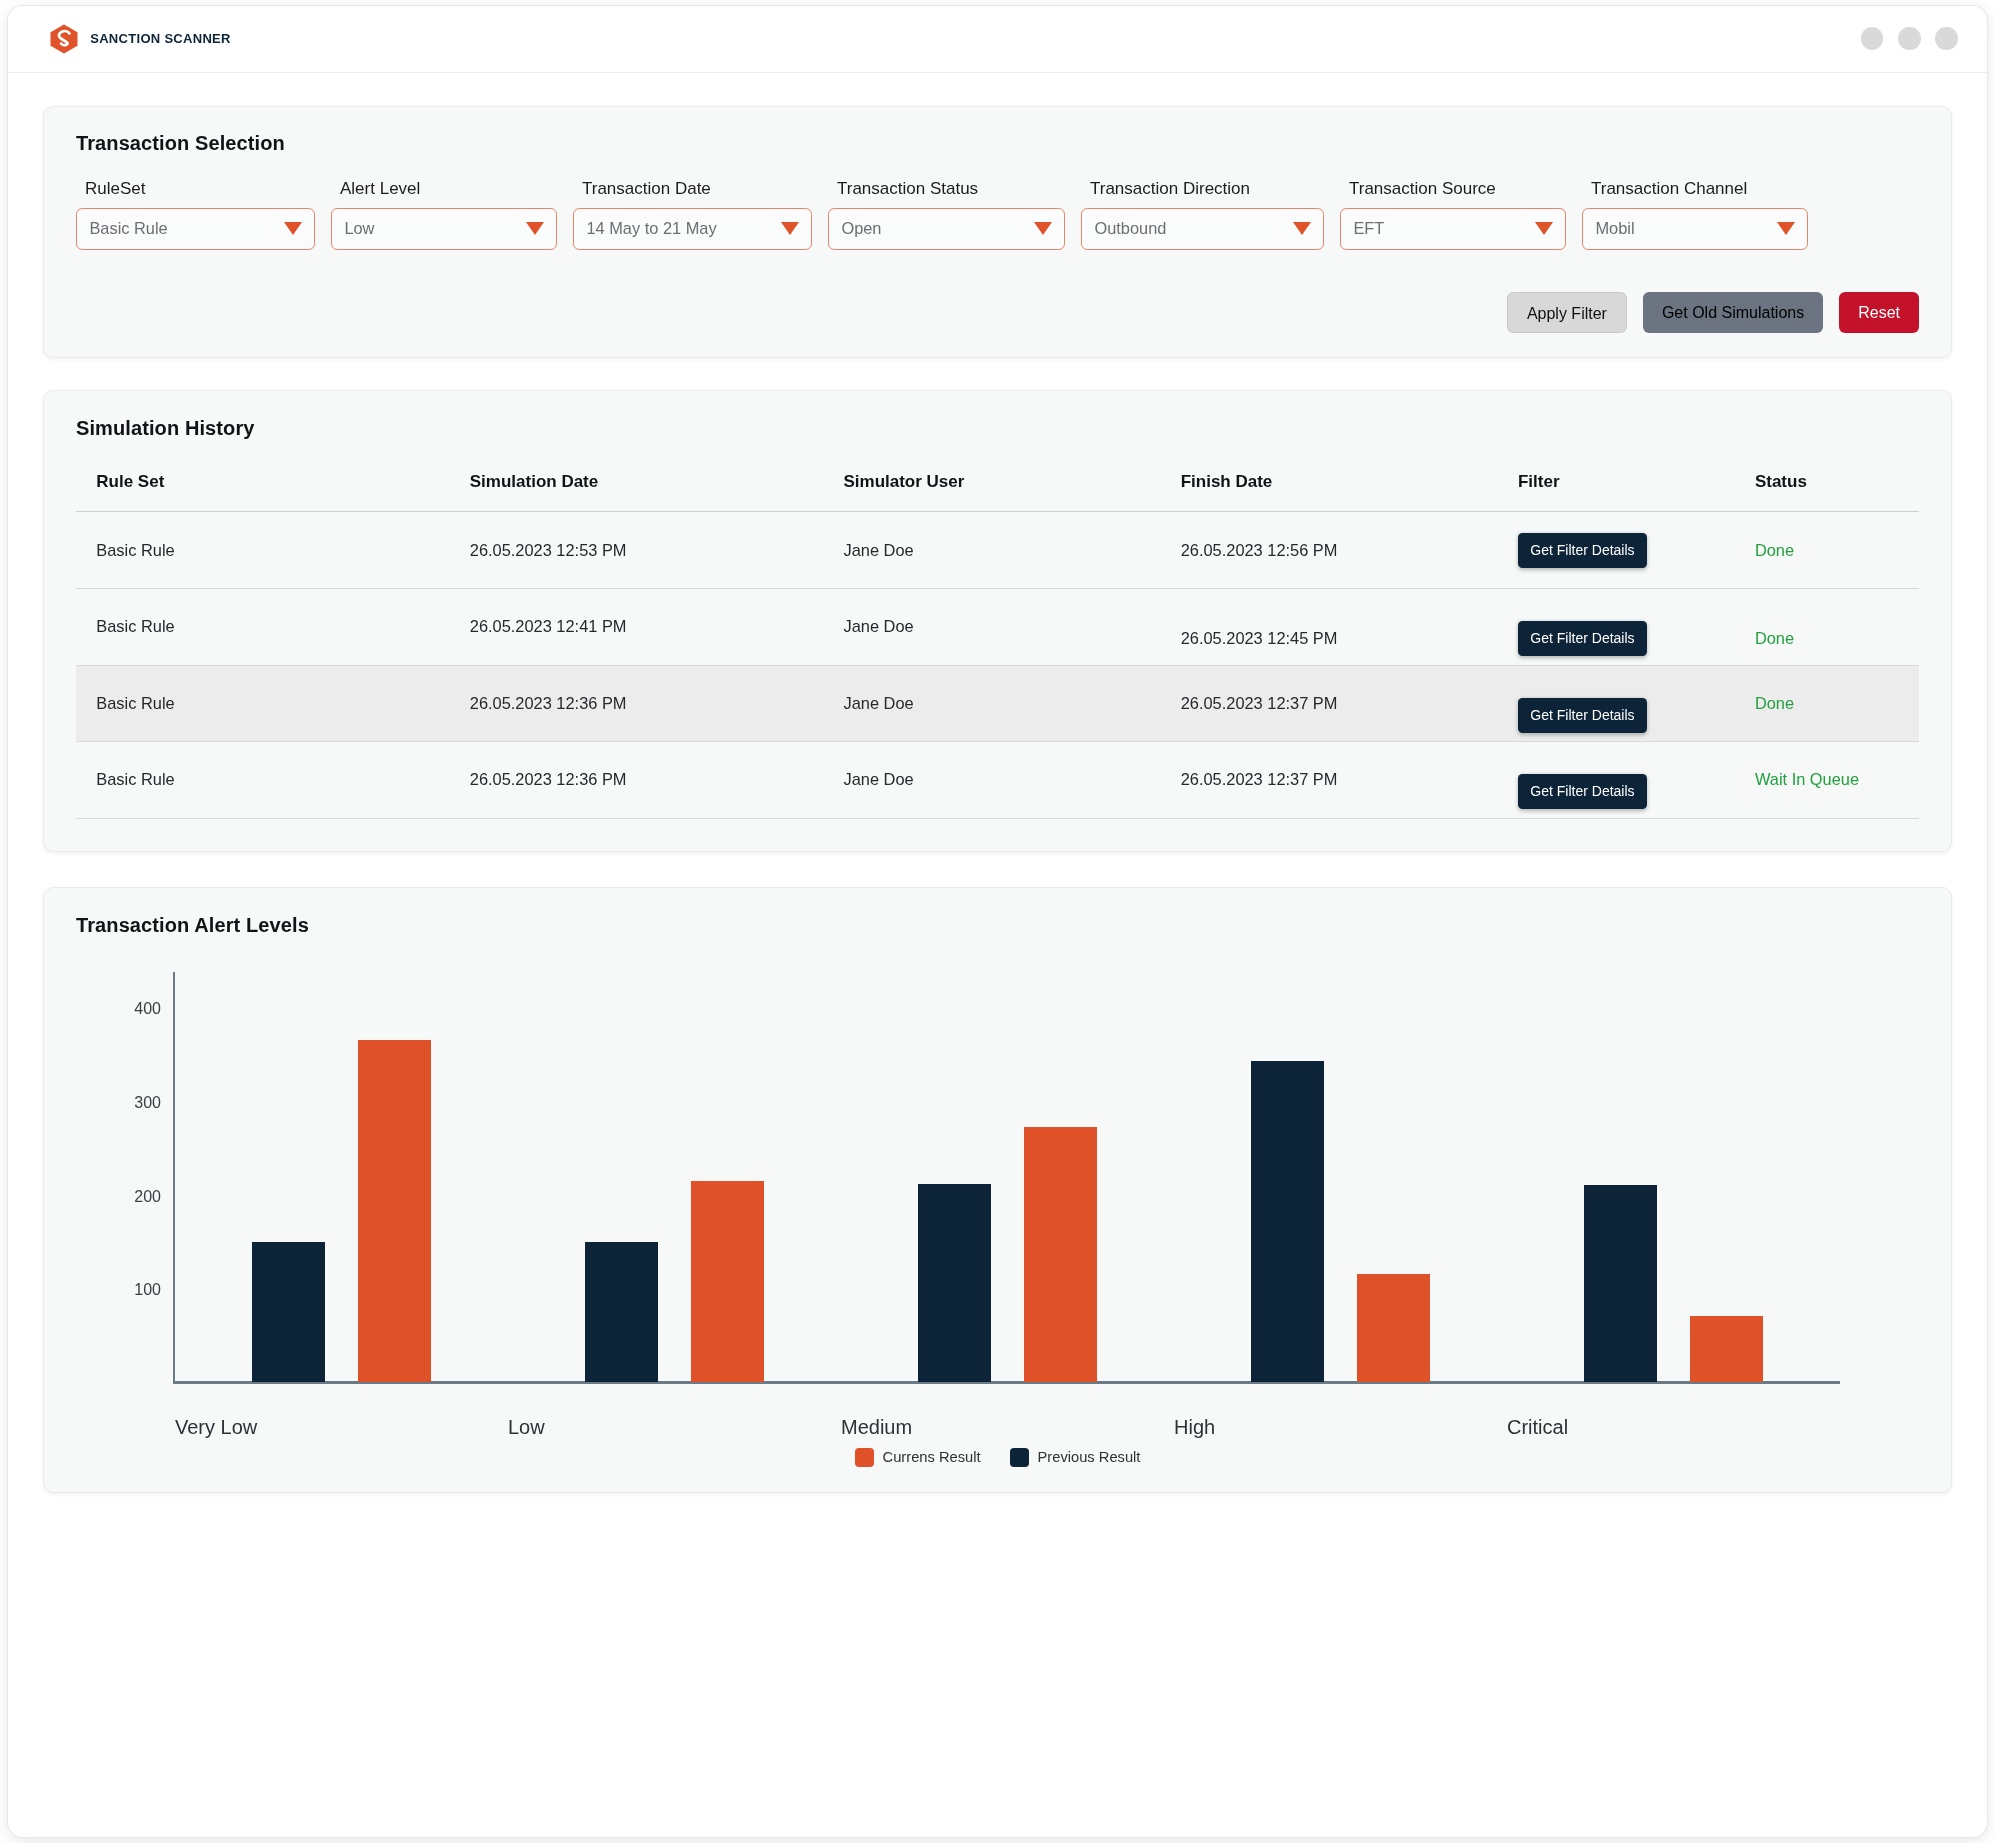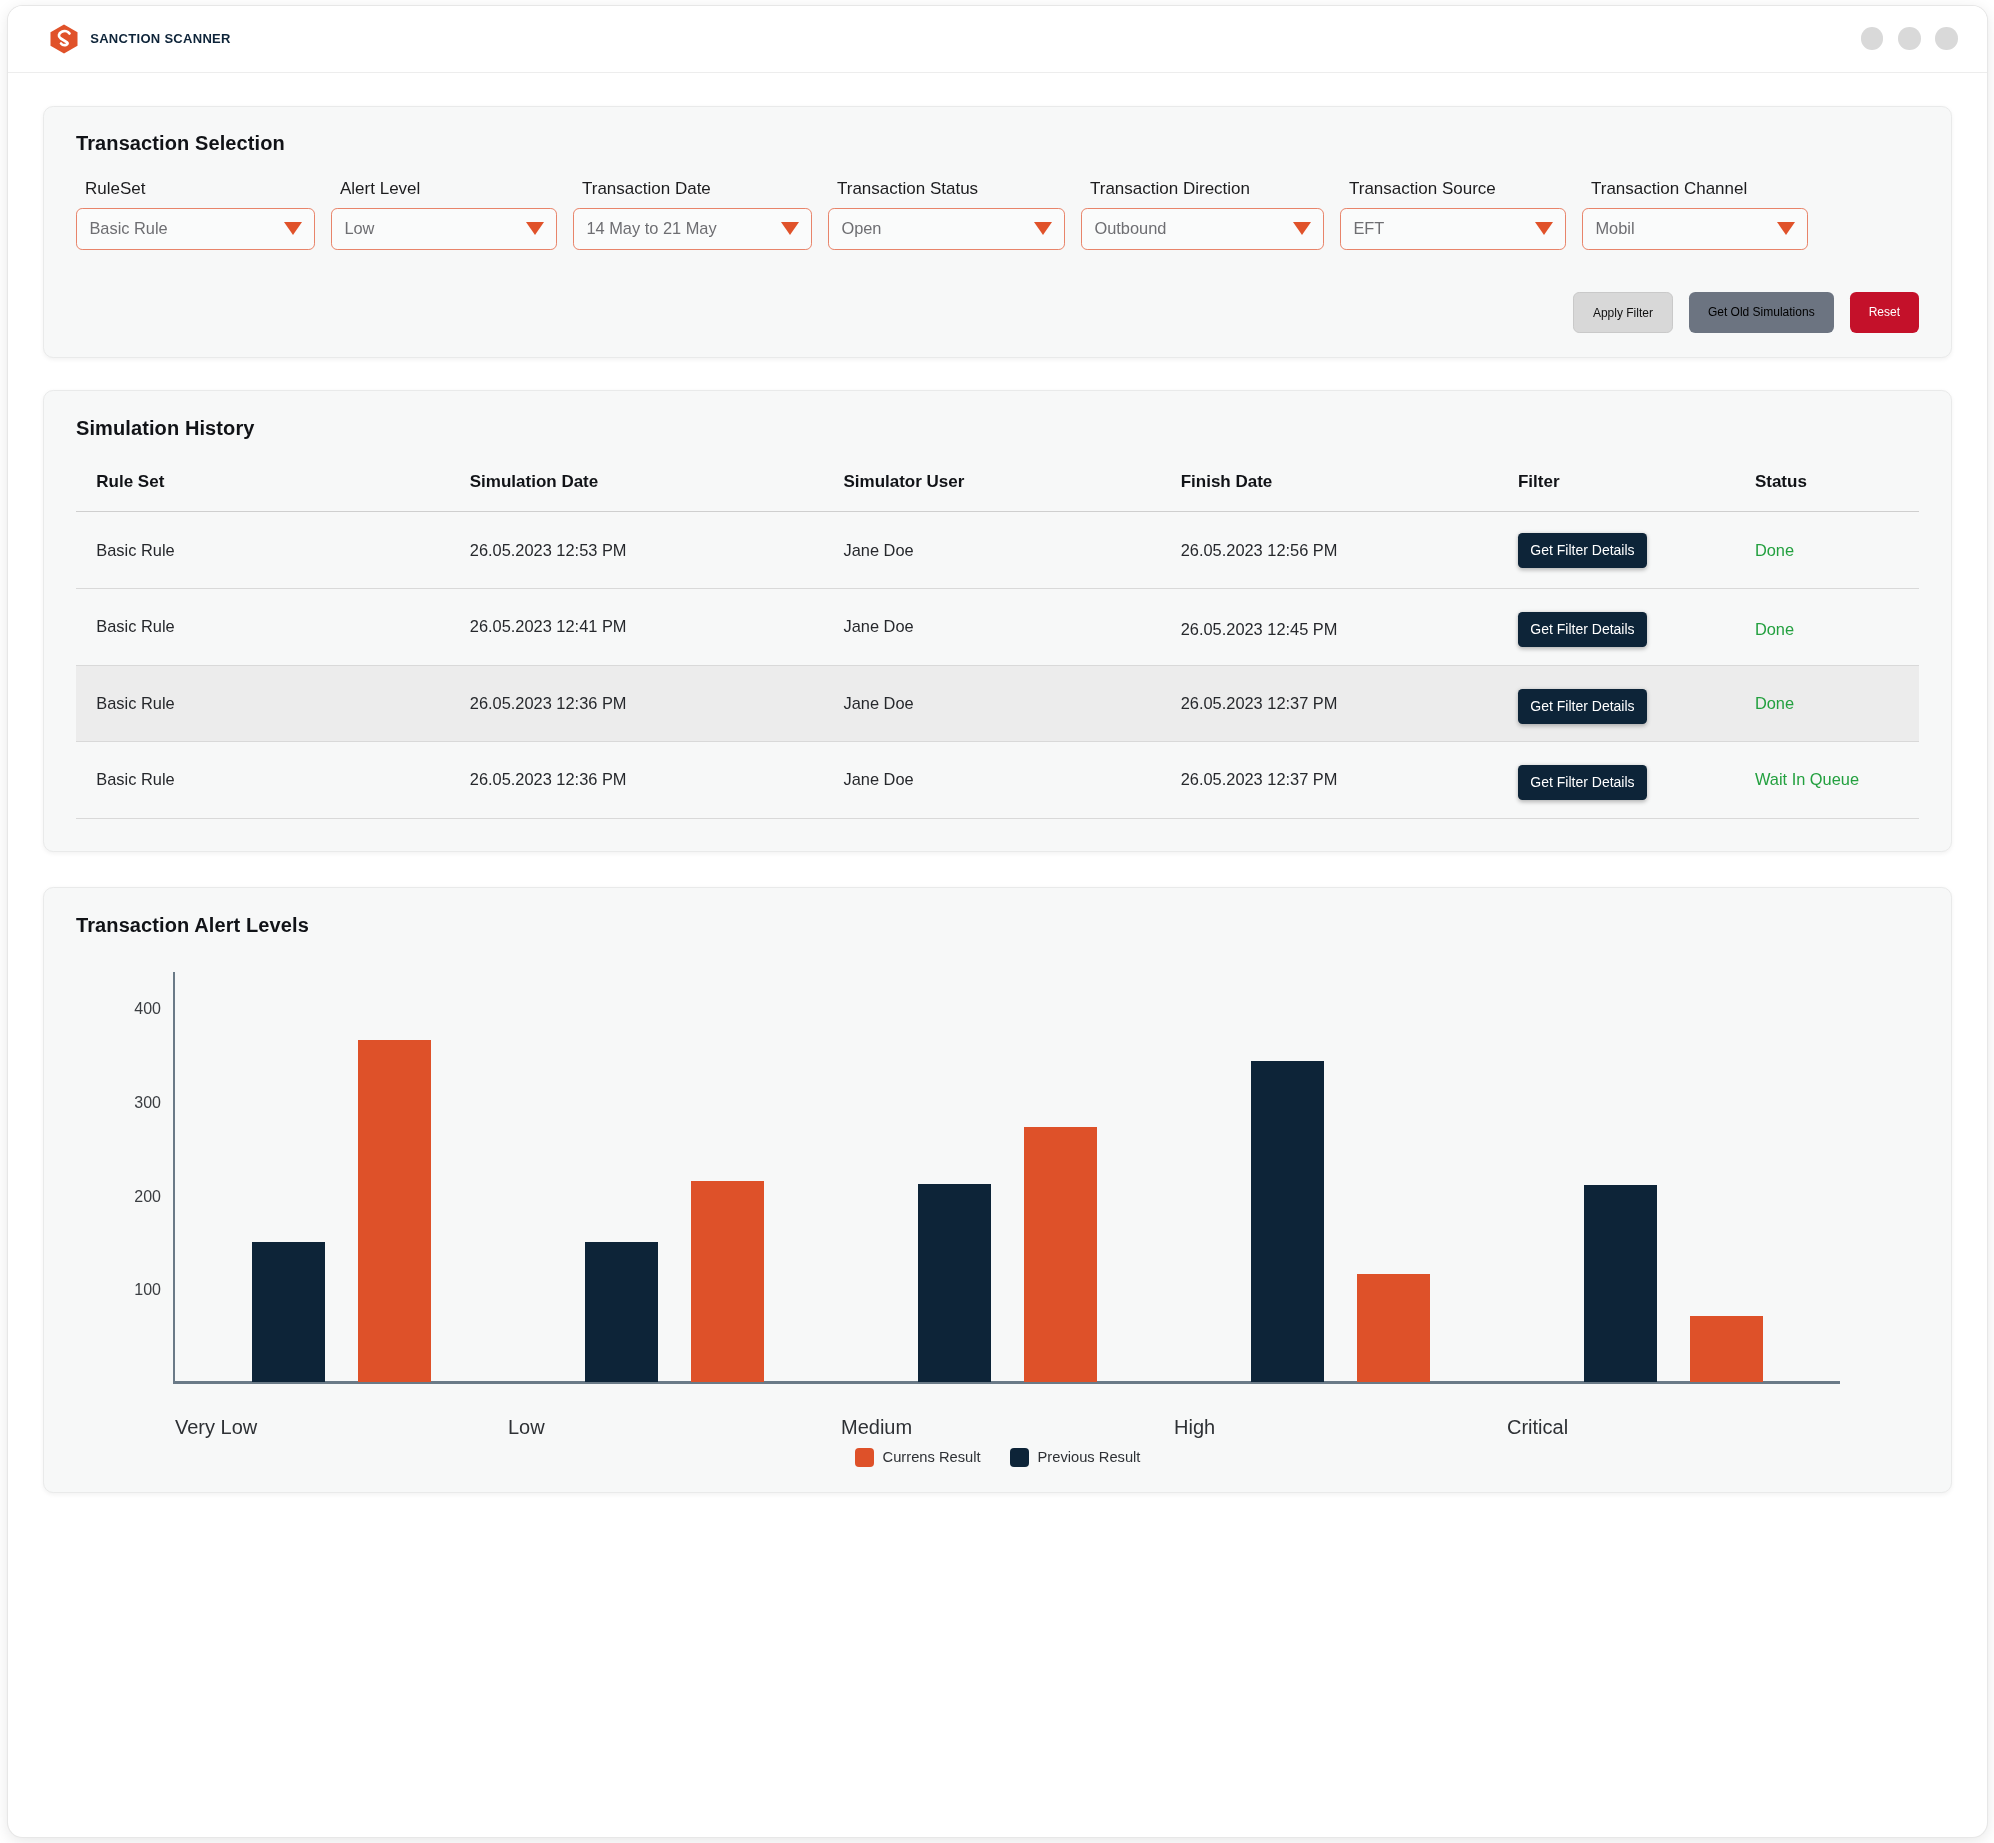--- a/index.html
+++ b/index.html
@@ -133,21 +133,21 @@
   .actions-row {
     display: flex;
     justify-content: flex-end;
     gap: 16px;
     margin-top: 42px;
   }
   .btn {
     border: none;
     border-radius: 6.2px;
     font-family: "Liberation Sans", sans-serif;
-    font-size: 12px;
+    font-size: 16px;
     padding: 0 19px;
     height: 41px;
     line-height: 41px;
     cursor: pointer;
     white-space: nowrap;
   }
   .btn-light {
     background: #d8d8d8;
     color: #111;
     border: 1.1px solid #c9c9c9;
@@ -223,21 +223,21 @@
     font-family: "Liberation Sans", sans-serif;
     font-size: 14px;
     padding: 0 12.4px;
     height: 35px;
     line-height: 35px;
     cursor: pointer;
     box-shadow: 0 1.7px 4.5px rgba(0,0,0,0.28);
     white-space: nowrap;
   }
   .status-text { color: #23a03f; font-size: 16.4px; white-space: nowrap; }
-  .nudge-down { position: relative; top: 3px; }
+  .nudge-down { position: relative; top: 12px; }
 
   
   #chart-card {
     padding: 26px 32px 25px 32px;
     margin-bottom: 30.5px;
   }
   .chart-area {
     position: relative;
     height: 463px;
     margin-top: 35px;

